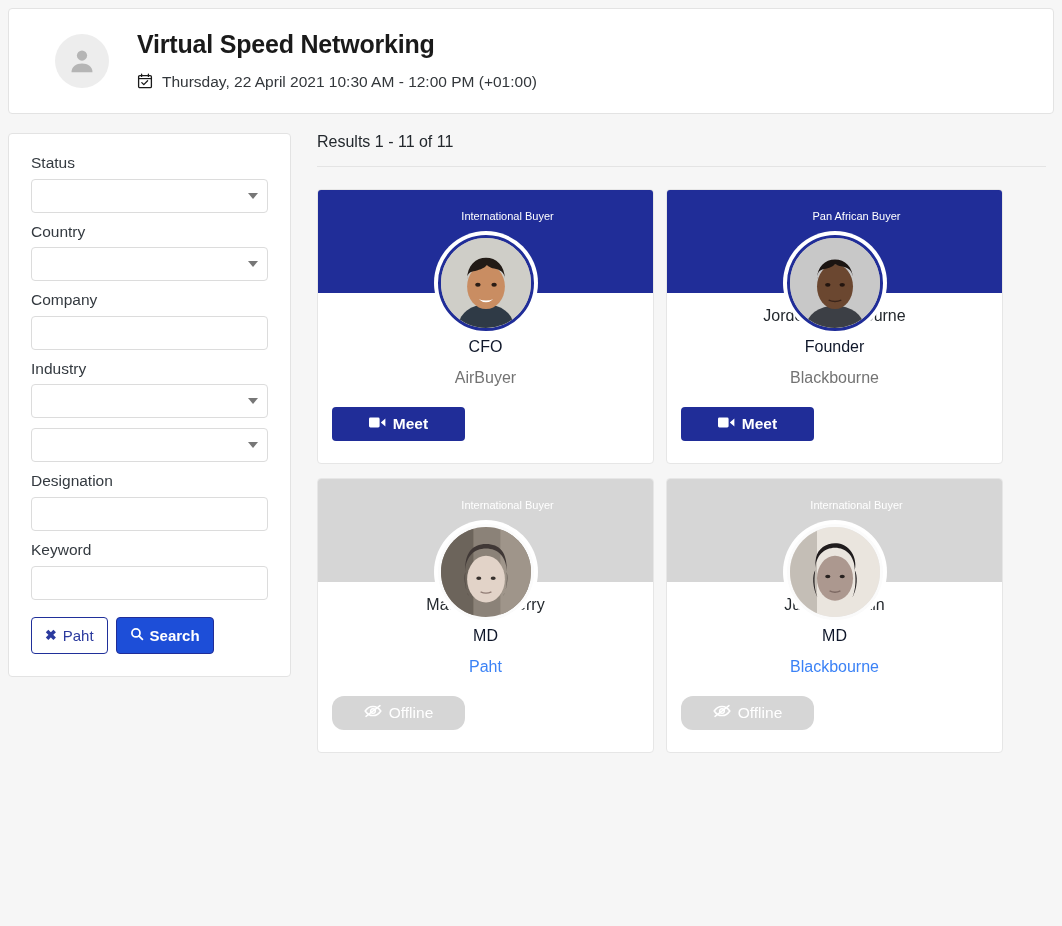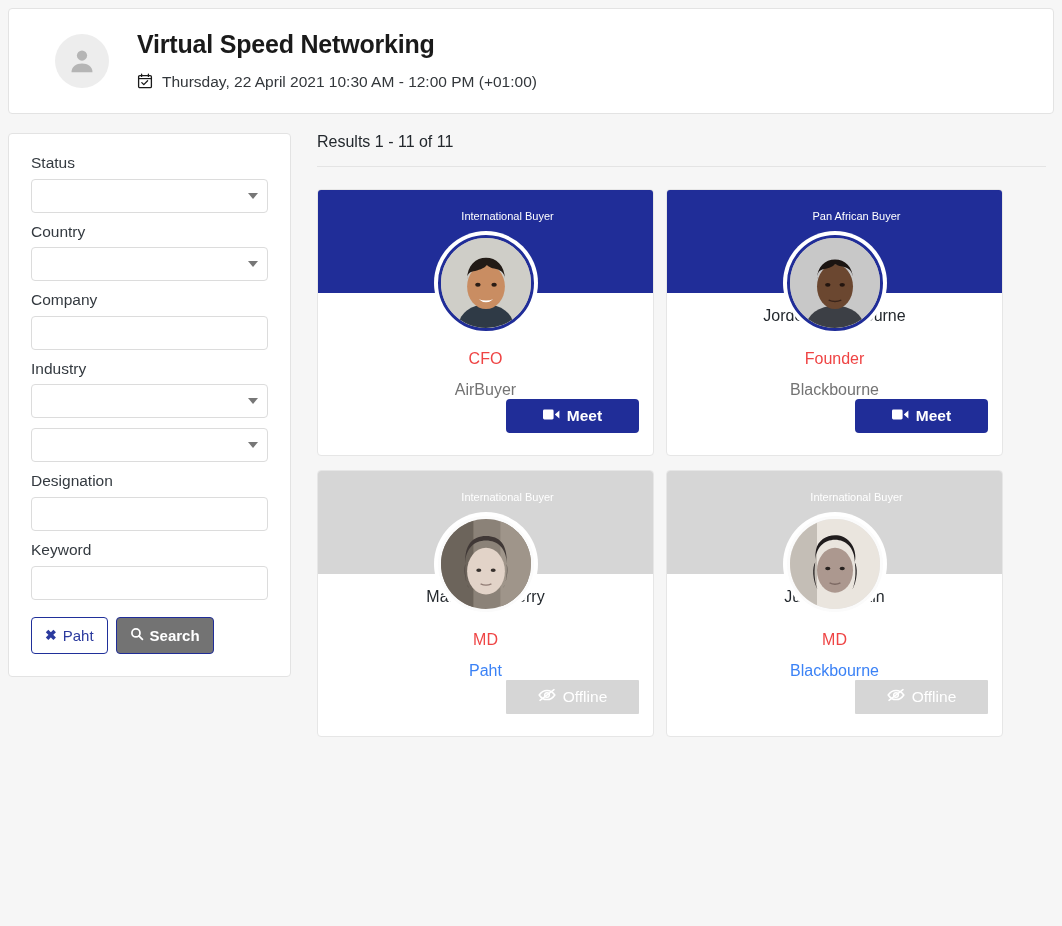--- a/index.html
+++ b/index.html
@@ -124,21 +124,21 @@
     padding: 0 13px;
     height: 37px;
     white-space: nowrap;
   }
   .btn-outline {
     background: #ffffff;
     border: 1px solid #20309a;
     color: #2b3a9e;
   }
   .btn-primary {
-    background: #737373;
+    background: #1d4ed8;
     border: 1px solid #202d98;
     color: #ffffff;
     font-weight: bold;
   }
   .btn .x-icon { font-weight: bold; font-size: 14px; }
 
   
   .results {
     flex: 1 1 auto;
     margin-left: 26px;
@@ -215,33 +215,34 @@
     text-align: center;
     padding: 6px 14px 22px 14px;
   }
   .person-name {
     font-size: 16px;
     color: #23282d;
     margin-top: 8px;
   }
   .person-designation {
     font-size: 16px;
-    color: #ef4444;
-    margin-top: 25px;
+    color: #0f172a;
+    margin-top: 13px;
   }
   .person-company {
     font-size: 16px;
     color: #737373;
     margin-top: 13px;
     cursor: pointer;
   }
   .person-card.offline .person-company { color: #3b82f6; }
   .card-action {
-    display: flex;
-    justify-content: flex-end;
+    margin-top: 20px;
+    display: flex;
+    justify-content: flex-start;
   }
   .meet-btn {
     background: #202d98;
     color: #ffffff;
     border: none;
     border-radius: 4px;
     height: 34px;
     min-width: 133px;
     font-size: 15.5px;
     font-weight: bold;
@@ -249,21 +250,21 @@
     align-items: center;
     justify-content: center;
     gap: 7px;
     cursor: pointer;
     font-family: inherit;
   }
   .offline-btn {
     background: #d6d6d6;
     color: #ffffff;
     border: none;
-    border-radius: 1px;
+    border-radius: 12px;
     height: 34px;
     min-width: 133px;
     font-size: 15.5px;
     display: inline-flex;
     align-items: center;
     justify-content: center;
     gap: 7px;
     cursor: default;
     font-family: inherit;
   }

